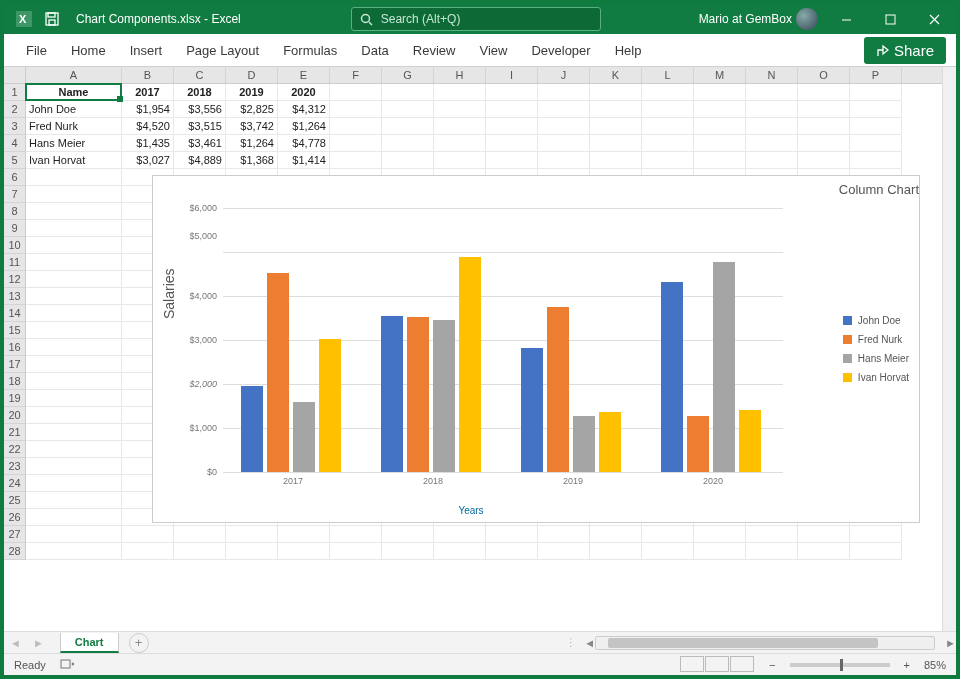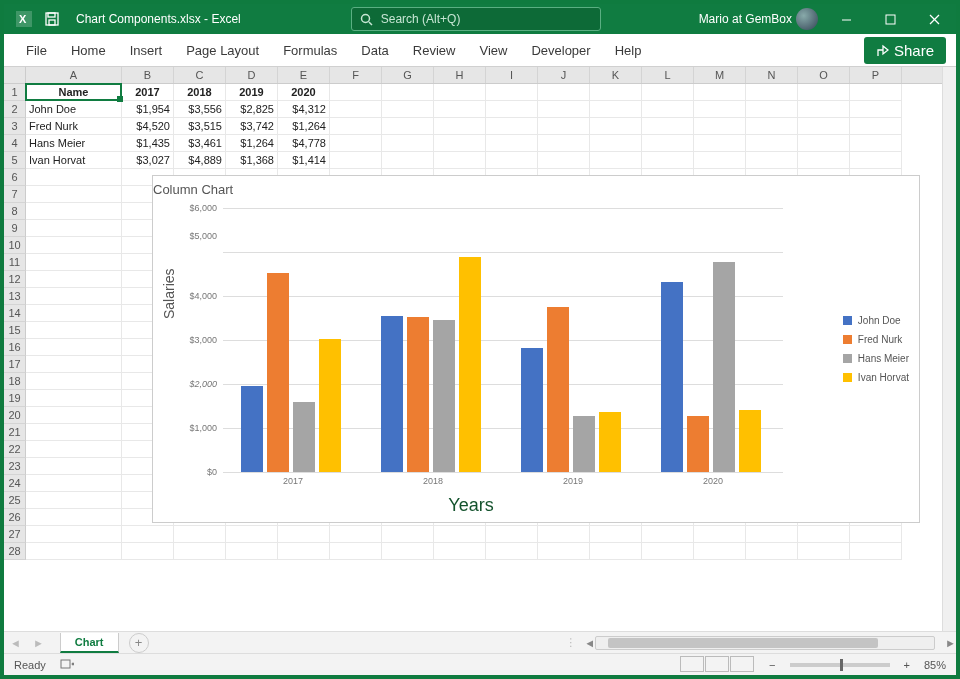--- a/index.html
+++ b/index.html
@@ -41,28 +41,28 @@
   .cells { position: relative; }
   .cellrow { display: flex; height: 17px; }
   .cell { width: 52px; height: 17px; border-right: 1px solid #e8e8e8; border-bottom: 1px solid #e8e8e8; font-size: 11px; line-height: 16px; padding: 0 3px; text-align: right; color: #222; overflow: hidden; white-space: nowrap; }
   .cell.colA { width: 96px; text-align: left; }
   .cell.header { font-weight: bold; text-align: center; }
   .cell.header.colA { text-align: center; }
   .selcell { border: 2px solid #107c41 !important; position: absolute; top: -1px; left: -1px; width: 97px; height: 18px; pointer-events: none; }
   .selcell::after { content: ""; position: absolute; right: -3px; bottom: -3px; width: 6px; height: 6px; background: #107c41; }
   
   .chart-object { position: absolute; top: 108px; left: 148px; width: 768px; height: 348px; background: #fff; border: 1px solid #ccc; }
-  .chart-title { text-align: left; font-size: 13px; color: #555; padding-top: 6px; }
+  .chart-title { text-align: right; font-size: 13px; color: #555; padding-top: 6px; }
   .chart-plot { position: absolute; top: 32px; left: 70px; width: 560px; height: 264px; }
   .gridline { position: absolute; left: 0; right: 0; border-top: 1px solid #ddd; }
   .ytick { position: absolute; right: 566px; font-size: 9px; color: #777; transform: translateY(-50%); }
   .bar { position: absolute; bottom: 0; width: 22px; }
   .xcat { position: absolute; top: 268px; font-size: 9px; color: #777; text-align: center; width: 60px; transform: translateX(-30px); }
   .ylabel { position: absolute; left: 8px; top: 50%; transform: rotate(-90deg) translateX(30px); transform-origin: left top; font-size: 14px; color: #555; }
-  .xlabel { position: absolute; bottom: 6px; left: 0; right: 130px; text-align: center; font-size: 18px; color: #14532d; }
+  .xlabel { position: absolute; bottom: 6px; left: 0; right: 130px; text-align: center; font-size: 10px; color: #0369a1; }
   .legend { position: absolute; right: 10px; top: 50%; transform: translateY(-50%); font-size: 10px; color: #555; }
   .legend div { display: flex; align-items: center; gap: 6px; padding: 4px 0; }
   .legend .sw { width: 9px; height: 9px; }
   
   .vsb { width: 14px; background: #f0f0f0; border-left: 1px solid #ddd; position: relative; }
   
   .sheetbar { height: 22px; background: #f3f3f3; border-top: 1px solid #ddd; display: flex; align-items: center; font-size: 11px; color: #555; }
   .sheetbar .navbtn { padding: 0 6px; color: #bbb; }
   .sheettab { padding: 3px 14px; background: #fff; border: 1px solid #ccc; border-bottom: 2px solid #107c41; color: #107c41; font-weight: 600; border-top: none;}
   .addsheet { width: 20px; height: 20px; border-radius: 50%; border: 1px solid #ccc; display: inline-flex; align-items: center; justify-content:center; margin-left: 10px; font-size: 13px; color: #888;}

